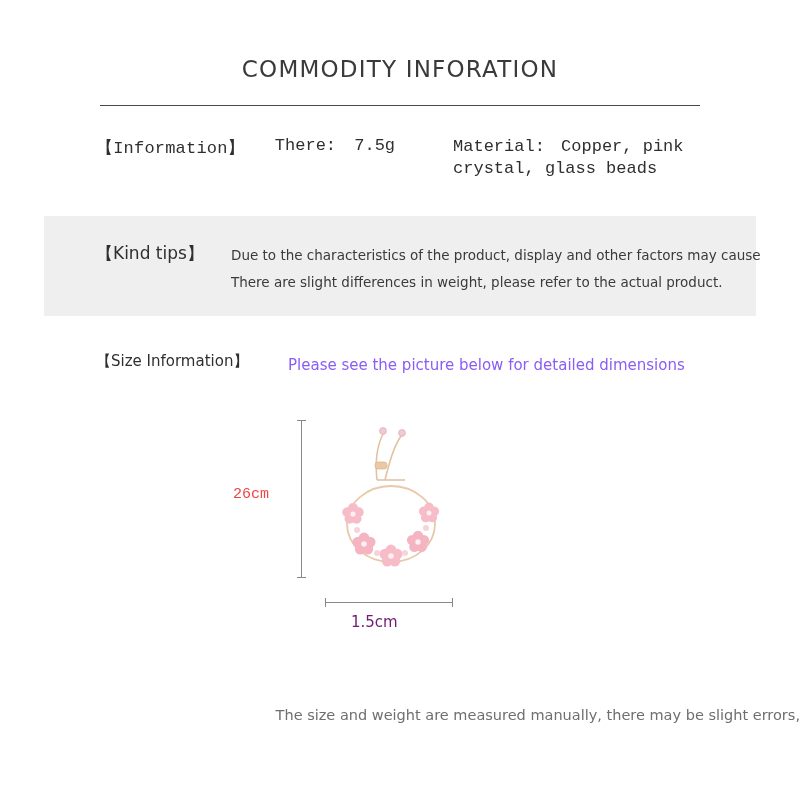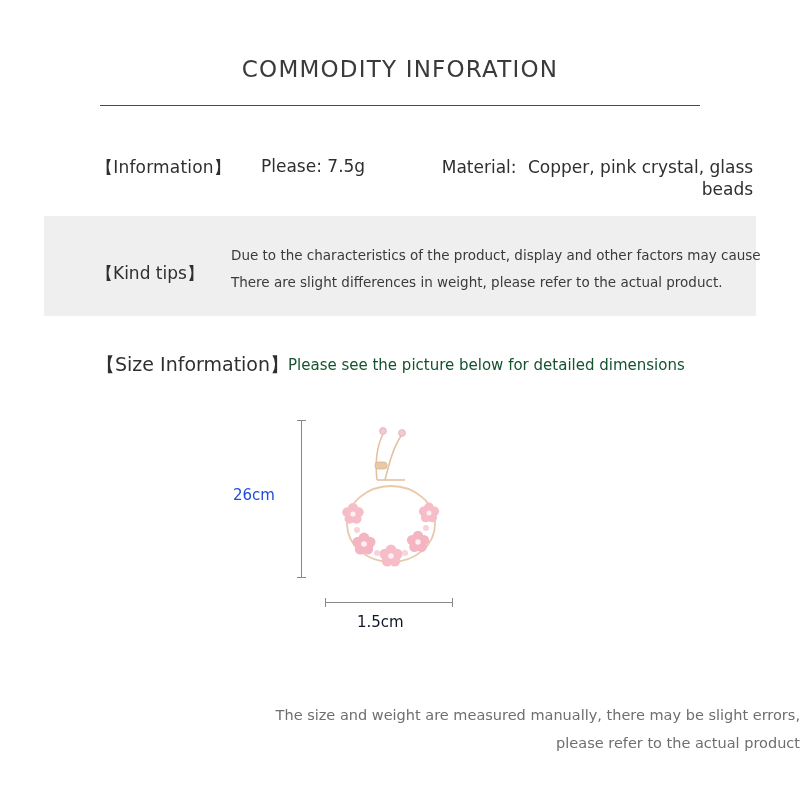--- a/index.html
+++ b/index.html
@@ -38,47 +38,48 @@
     top: 105px;
     left: 100px;
     width: 600px;
     height: 1px;
     background: #4a4a4a;
   }
 
   
   .info-row {
     position: absolute;
-    top: 156px;
+    top: 136px;
     left: 96px;
     width: 672px;
     display: flex;
     align-items: flex-start;
+    font-family: Liberation Mono, monospace;
   }
   .bracket-label {
     font-size: 17px;
     color: #2f2f2f;
     white-space: nowrap;
     letter-spacing: 0.2px;
   }
   .weight-block {
     margin-left: 30px;
     font-size: 17px;
     color: #2f2f2f;
     white-space: nowrap;
   }
   .weight-value {
+    margin-left: 8px;
   }
   .material-block {
     margin-left: 58px;
     font-size: 17px;
     color: #2f2f2f;
     line-height: 1.32;
     max-width: 330px;
-    text-align: right;
   }
   .material-value {
     margin-left: 6px;
   }
 
   
   .tips-band {
     position: absolute;
     top: 216px;
     left: 44px;
@@ -86,50 +87,49 @@
     height: 100px;
     background: #efefef;
   }
   .tips-label {
     position: absolute;
     top: 242px;
     left: 96px;
     font-size: 17px;
     color: #2f2f2f;
     white-space: nowrap;
-    margin-top: 20px;
   }
   .tips-text {
     position: absolute;
     top: 242px;
     left: 231px;
     width: 510px;
     font-size: 13.5px;
     line-height: 2.0;
     color: #3a3a3a;
   }
   .tips-text div {
     white-space: nowrap;
   }
 
   
   .size-label {
     position: absolute;
     top: 352px;
     left: 96px;
-    font-size: 19px;
+    font-size: 15px;
     color: #2f2f2f;
     white-space: nowrap;
   }
   .size-note {
     position: absolute;
     top: 356px;
     left: 288px;
     font-size: 15px;
-    color: #14532d;
+    color: #8b5cf6;
     white-space: nowrap;
   }
 
   
   .diagram {
     position: absolute;
     top: 408px;
     left: 225px;
     width: 360px;
     height: 240px;
@@ -156,22 +156,23 @@
     height: 1px;
     background: #888;
   }
   .v-caliper .cap.top { top: 0; }
   .v-caliper .cap.bot { bottom: 0; }
   .v-label {
     position: absolute;
     left: 8px;
     top: 78px;
     font-size: 15px;
-    color: #1d4ed8;
-    white-space: nowrap;
+    color: #ef4444;
+    white-space: nowrap;
+    font-family: Liberation Mono, monospace;
   }
   .h-caliper {
     position: absolute;
     left: 100px;
     top: 190px;
     width: 128px;
     height: 9px;
   }
   .h-caliper .line {
     position: absolute;
@@ -185,24 +186,24 @@
     position: absolute;
     top: 0;
     width: 1px;
     height: 9px;
     background: #888;
   }
   .h-caliper .cap.left { left: 0; }
   .h-caliper .cap.right { right: 0; }
   .h-label {
     position: absolute;
-    left: 132px;
+    left: 126px;
     top: 205px;
     font-size: 15px;
-    color: #0f172a;
+    color: #701a75;
     white-space: nowrap;
   }
   .product-img {
     position: absolute;
     left: 92px;
     top: 6px;
     width: 148px;
     height: 168px;
   }
 
@@ -222,21 +223,21 @@
 <body>
 
 <div class="page">
 
   <div class="title">COMMODITY INFORATION</div>
   <div class="title-rule"></div>
 
   <div class="info-row">
     <span class="bracket-label">【Information】</span>
     <span class="weight-block">
-      <span>Please:</span>
+      <span>There:</span>
       <span class="weight-value">7.5g</span>
     </span>
     <span class="material-block">
       <span>Material:</span>
       <span class="material-value">Copper, pink crystal, glass beads</span>
     </span>
   </div>
 
   <div class="tips-band"></div>
   <div class="tips-label">【Kind tips】</div>
@@ -324,16 +325,15 @@
     <div class="h-caliper">
       <div class="cap left"></div>
       <div class="line"></div>
       <div class="cap right"></div>
     </div>
     <div class="h-label">1.5cm</div>
   </div>
 
   <div class="footer">
     <div>The size and weight are measured manually, there may be slight errors,</div>
-    <div>please refer to the actual product</div>
   </div>
 
 </div>
 
 </body></html>

